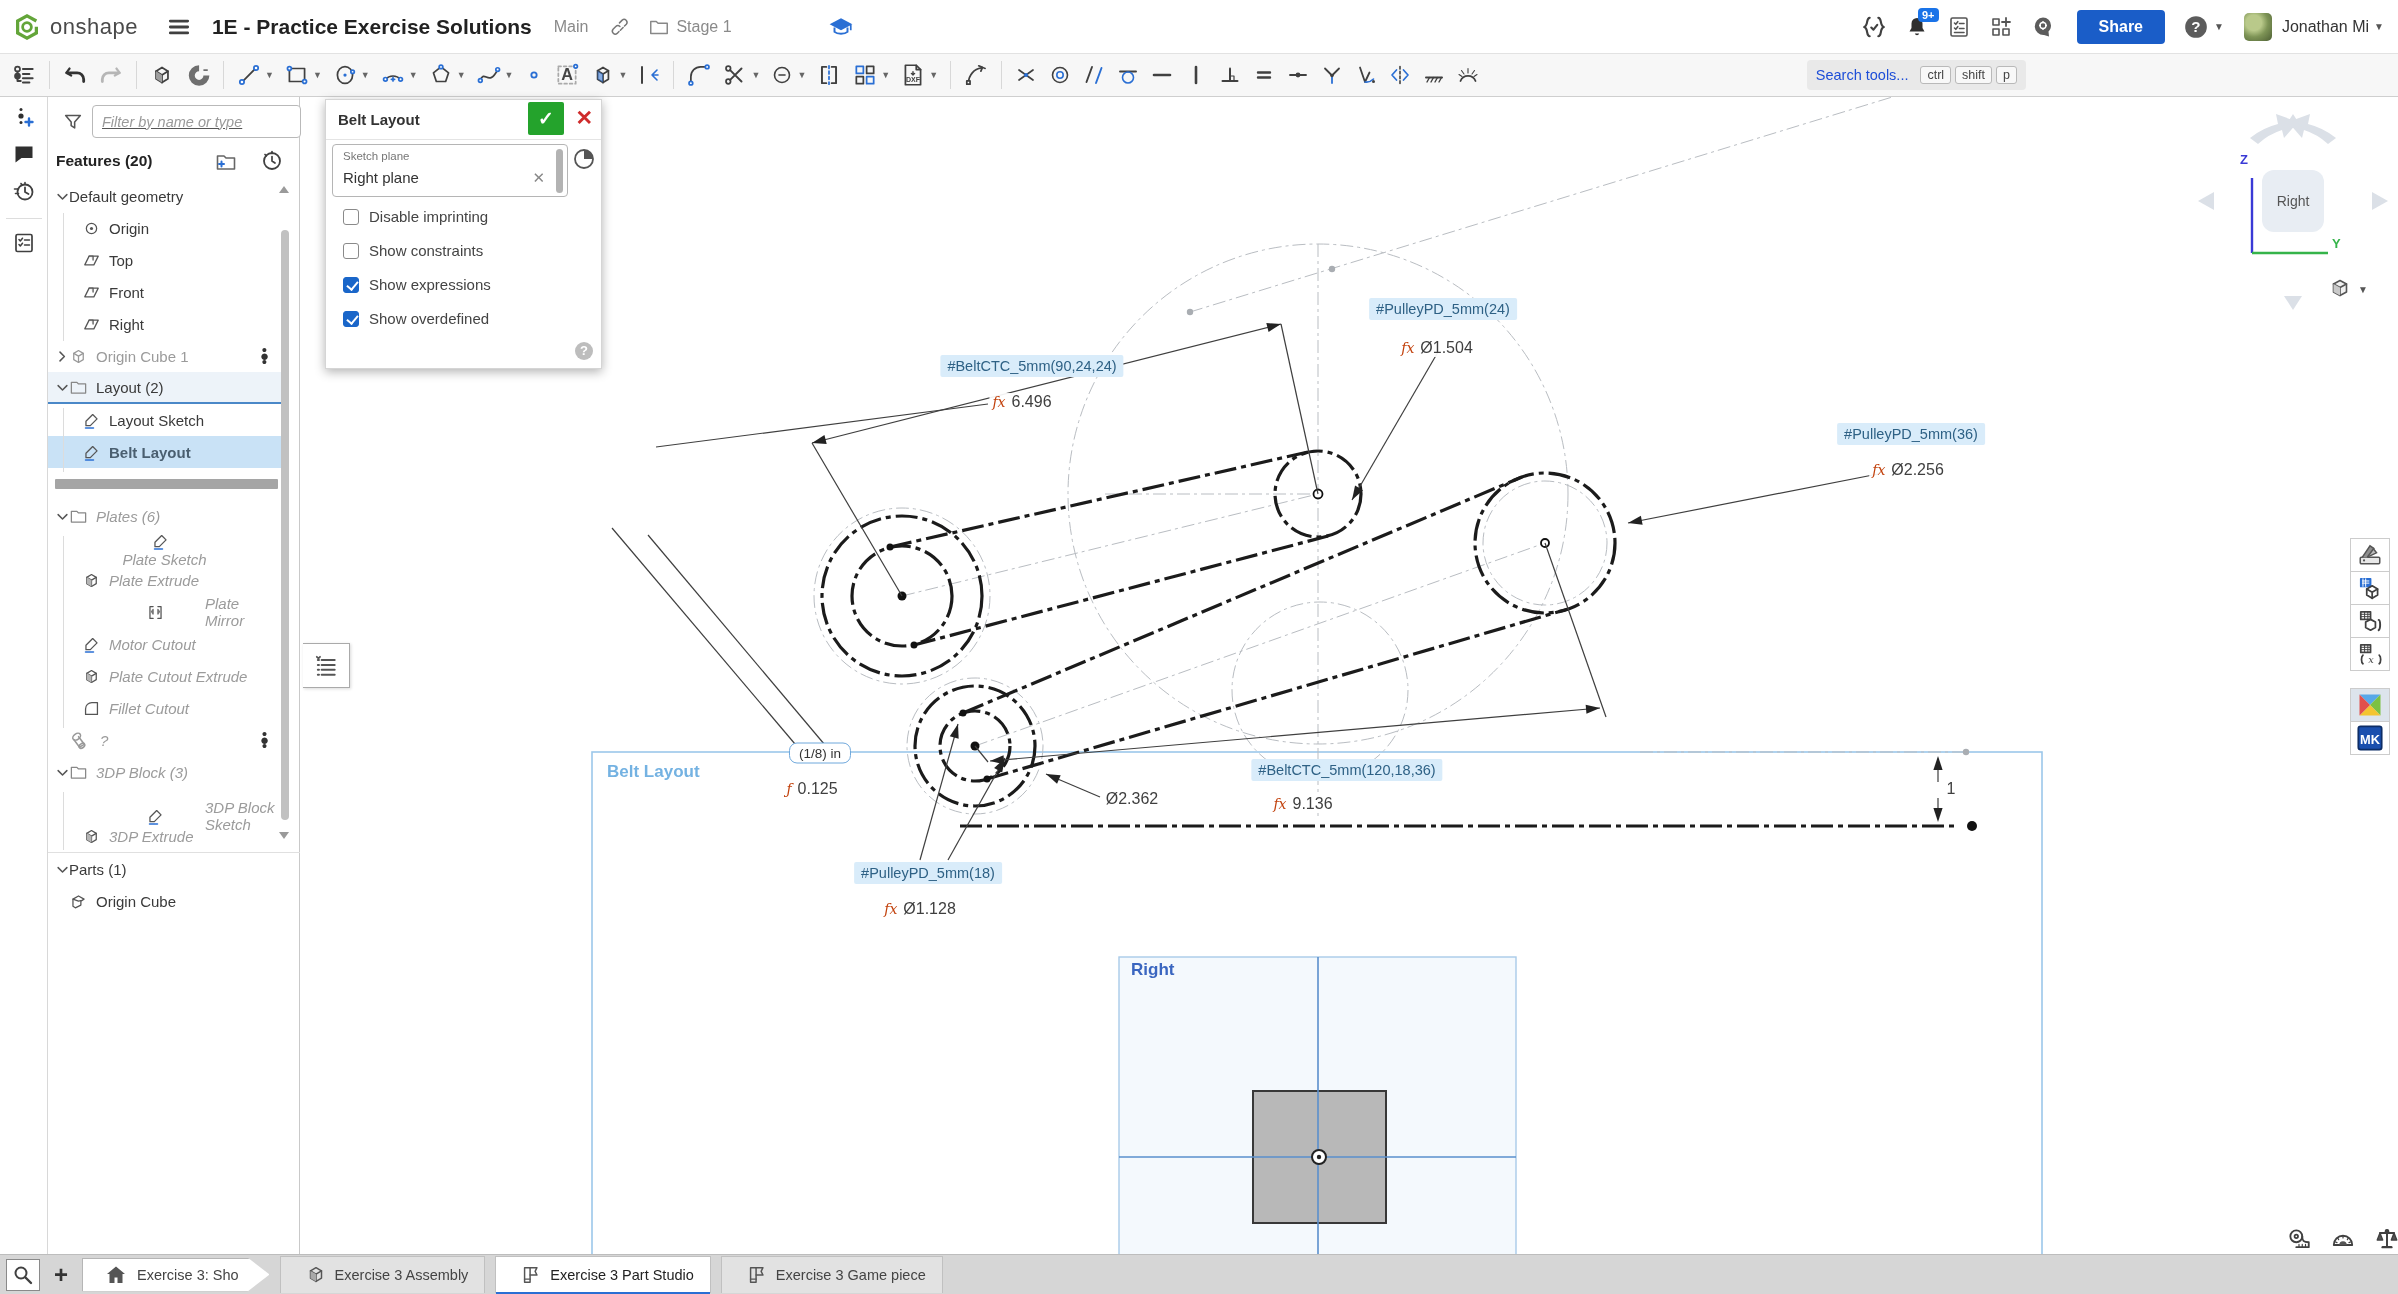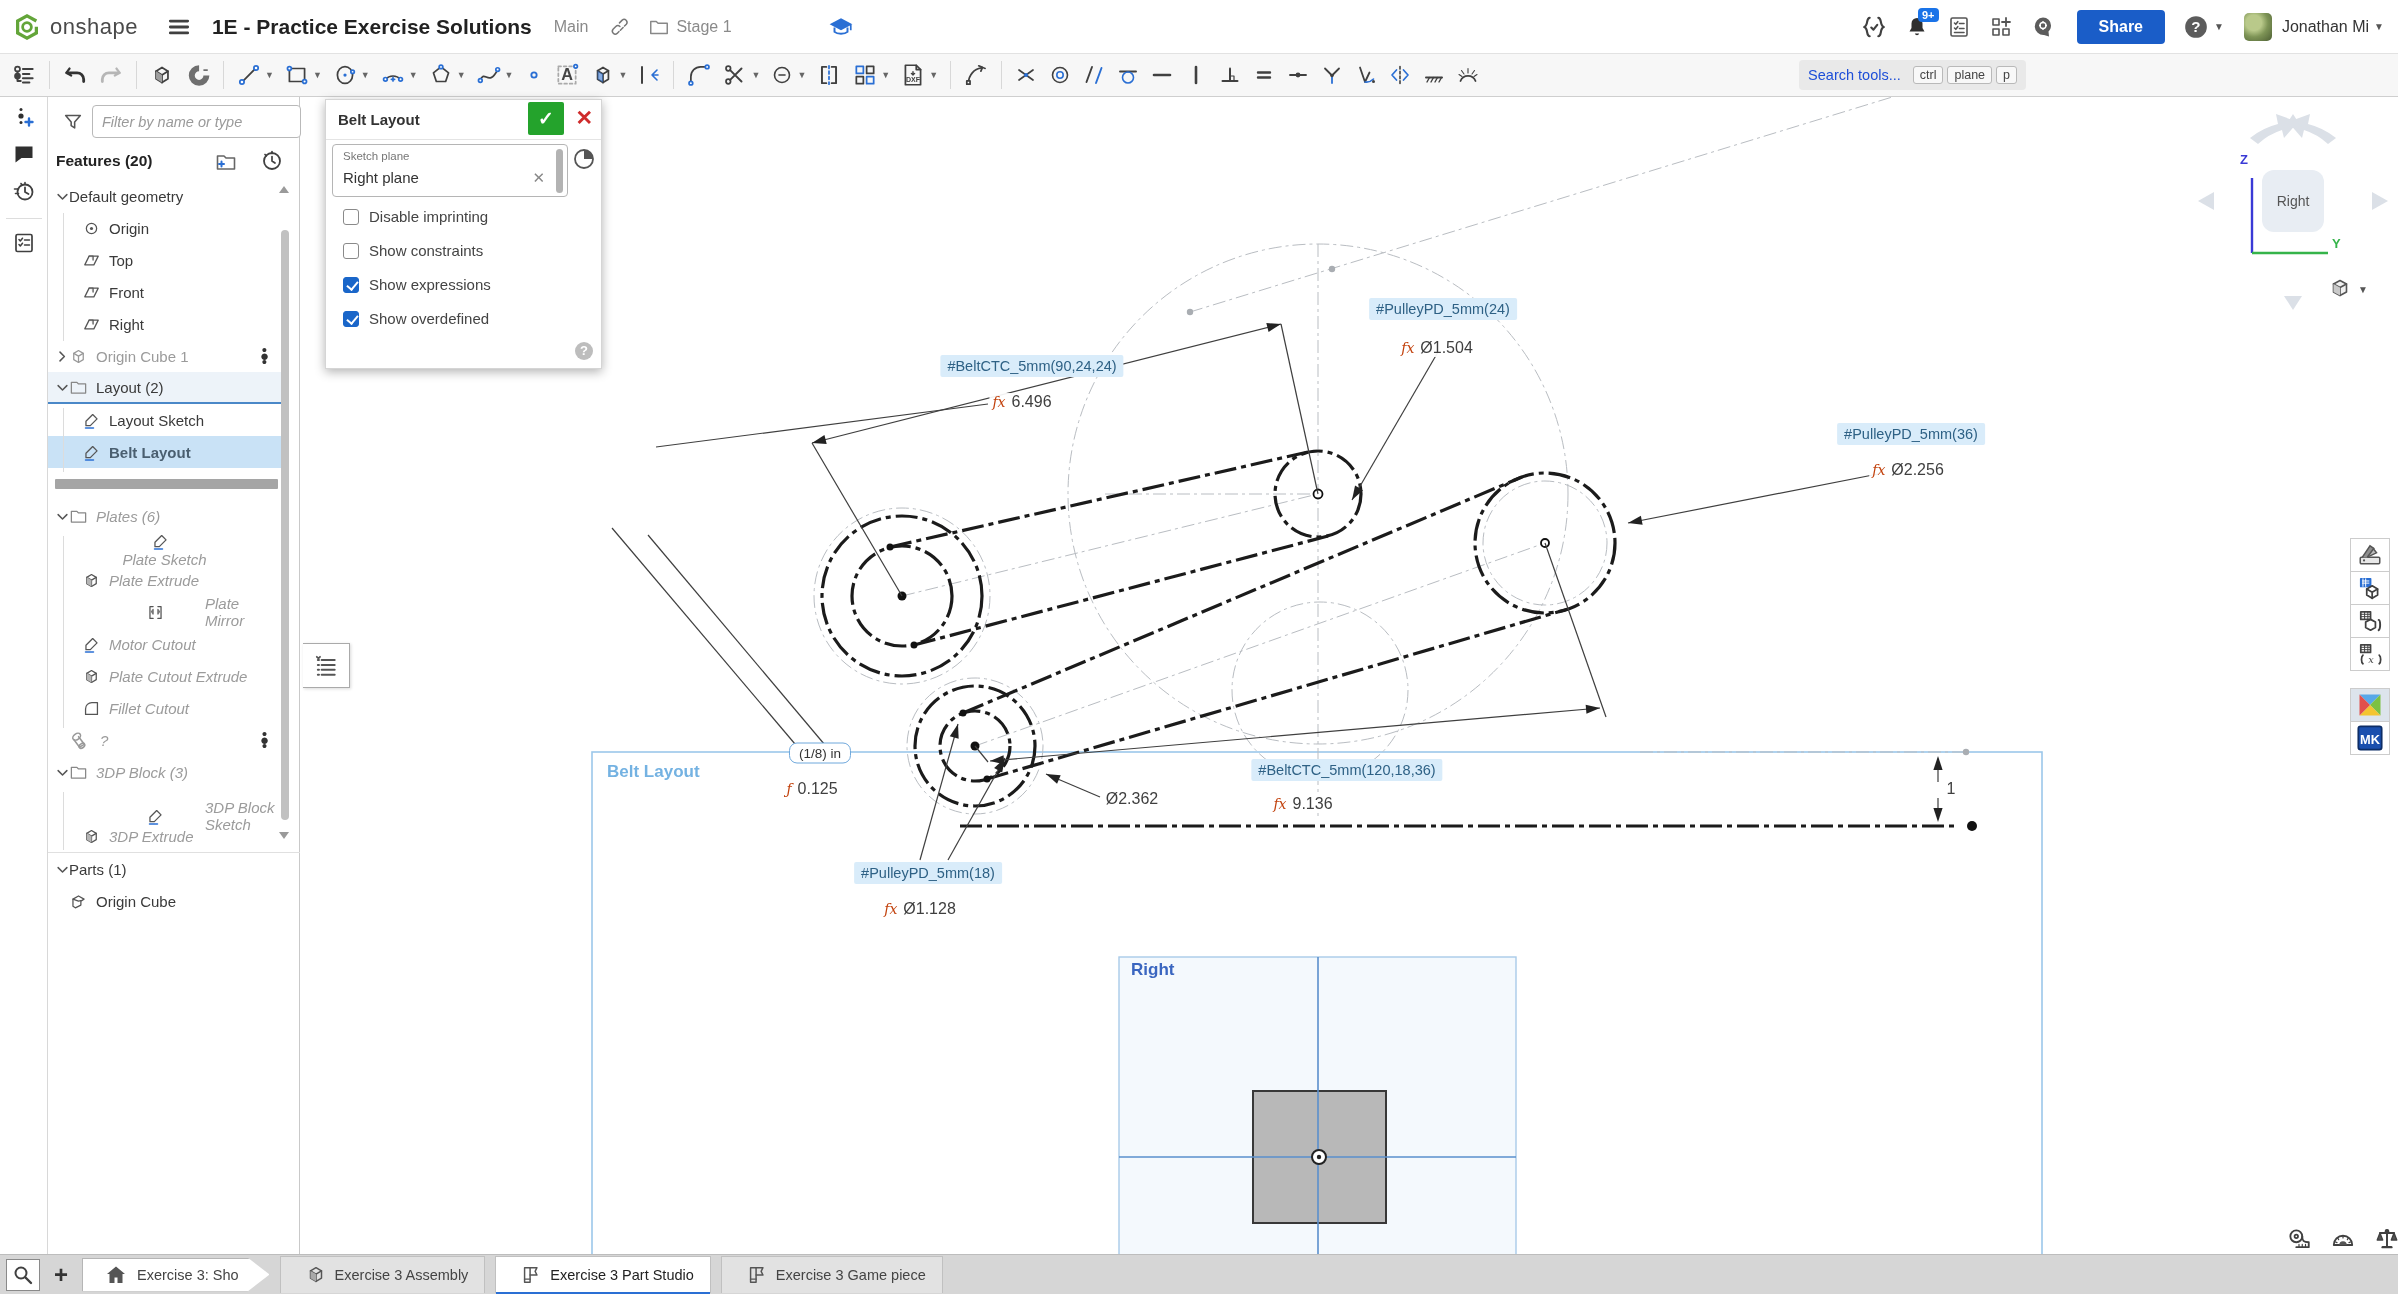--- a/index.html
+++ b/index.html
@@ -54,21 +54,21 @@
      border-right:1px solid #d8d8d8; display:flex; flex-direction:column; align-items:center; padding-top:8px; z-index:30;}
   .strip-ico { margin-bottom:13px; cursor:pointer;}
   .strip-div { width:36px; height:1px; background:#ddd; margin:2px 0 12px; }
 
   
   #fpanel { position:absolute; left:48px; top:97px; width:252px; height:1157px; background:#fff;
     border-right:1px solid #c9c9c9; z-index:30; }
   #filter-row { position:absolute; left:0; top:8px; width:100%; display:flex; align-items:center;}
   #filter-ico { margin-left:14px; }
   #filter-input { margin-left:8px; width:240px; height:33px; border:1px solid #b9b9b9; border-radius:4px;
-    font-style:italic; font-size:14.5px; color:#555; padding:0 9px; font-family:"Liberation Sans",sans-serif;}
+    font-style:italic; font-size:14.5px; color:#555; padding:0 9px; font-family:"Liberation Sans",sans-serif;text-decoration:underline;}
   #filter-input::placeholder { color:#9a9a9a; }
   #features-hdr { position:absolute; left:8px; top:55px; font-size:15.5px; font-weight:bold; color:#222;}
   #fp-folderplus { position:absolute; left:166px; top:53px; cursor:pointer;}
   #fp-clock { position:absolute; left:212px; top:52px; cursor:pointer;}
   #tree { position:absolute; left:0; top:83px; width:252px; height:672px; overflow:hidden; }
   .trow { position:absolute; left:0; width:233px; height:32px; display:flex; align-items:center;
      font-size:15px; color:#3a3a3a; cursor:pointer;}
   .trow .chev { width:14px; margin-left:7px; flex:none;}
   .trow .ticon { flex:none; margin-right:8px; }
   .trow.gray { color:#9b9b9b; }
@@ -673,21 +673,21 @@
         <span class="ico">
           <svg width="24" height="24" viewBox="0 0 24 24" fill="none" stroke="#404040" stroke-width="1.6" stroke-linecap="round" stroke-linejoin="round">
             <path d="M4.5 18a8 8 0 0 1 15 0" stroke-width="1.8"></path>
             <path d="M12 10V5.5M8 11 5.5 7.5M16 11l2.5-3.5M6 13.5 3 11.5M18 13.5l3-2" stroke-width="1.1"></path>
           </svg>
         </span>
       </div>
       <div id="search-pill">
         <span class="txt">Search tools...</span>
         <span class="kbd">ctrl</span>
-        <span class="kbd">plane</span>
+        <span class="kbd">shift</span>
         <span class="kbd">p</span>
       </div>
     </div>
 
   <div id="leftstrip">
       <span class="strip-ico ico">
         <svg width="24" height="24" viewBox="0 0 24 24" fill="none" stroke="#404040" stroke-width="1.6" stroke-linecap="round" stroke-linejoin="round">
           <circle cx="9" cy="4.5" r="1.5" fill="#2f2f2f" stroke="none"></circle>
           <circle cx="9" cy="11" r="2.6" fill="#2f2f2f" stroke="none"></circle>
           <circle cx="9" cy="17.5" r="1.5" fill="#2f2f2f" stroke="none"></circle>

